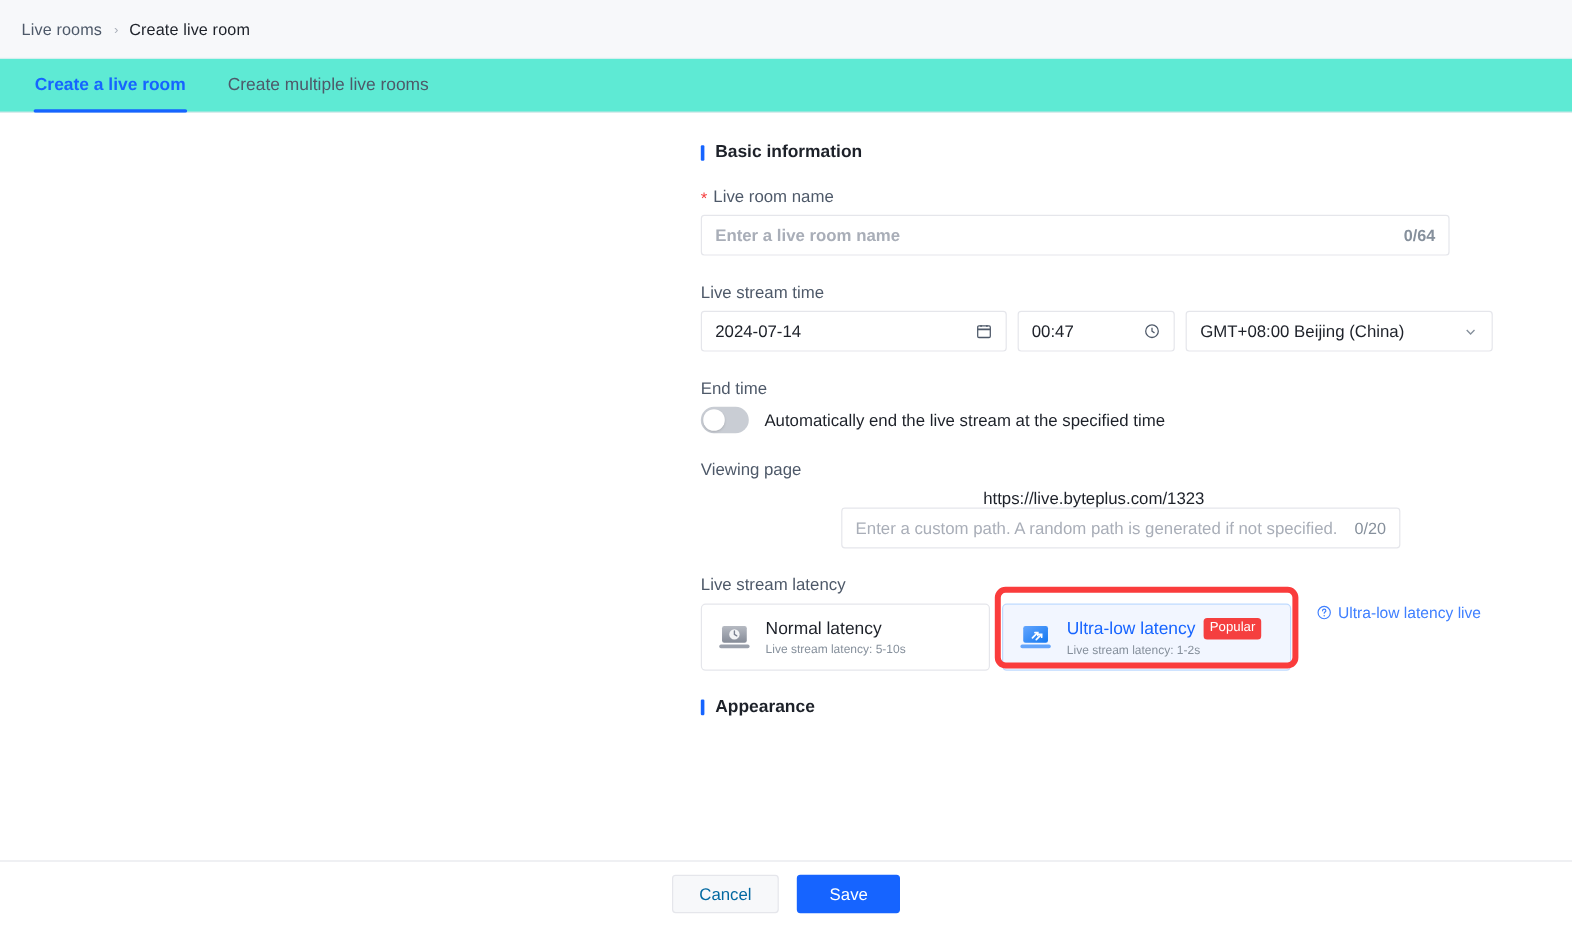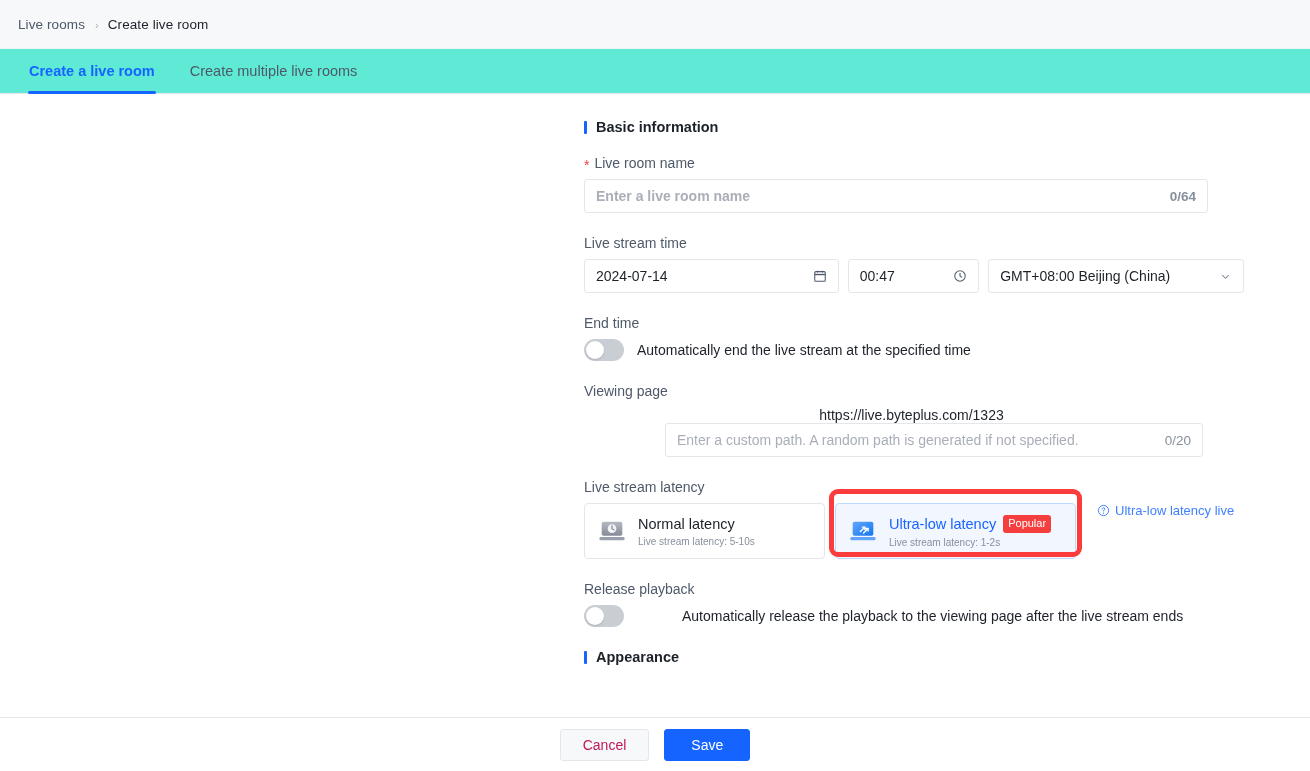--- a/index.html
+++ b/index.html
@@ -198,21 +198,21 @@
   .toggle-text.wide { margin-left: 58px; }
 
   
   .url-row { display: flex; align-items: center; flex-direction: column; }
   .url-prefix {
     font-size: 14px;
     color: #1d2129;
     white-space: nowrap;
     margin-right: 5px;
   }
-  .path-input { width: 538px; margin-left: 40px; }
+  .path-input { width: 466px; margin-left: 40px; }
 
   
   .latency-row {
     display: flex;
     align-items: flex-start;
     position: relative;
   }
   .lat-card {
     width: 241px;
     height: 56px;
@@ -299,21 +299,21 @@
     display: flex;
     align-items: center;
     justify-content: center;
     cursor: pointer;
     padding: 0 22px;
     white-space: nowrap;
   }
   .btn-cancel {
     background: #f7f8fa;
     border: 1px solid #e5e6eb;
-    color: #be185d;
+    color: #0369a1;
     min-width: 86px;
   }
   .btn-save {
     background: #1664ff;
     border: 1px solid #1664ff;
     color: #fff;
     min-width: 86px;
   }
 </style>
 </head>
@@ -480,31 +480,20 @@
                 <circle cx="8" cy="11.3" r=".75" fill="#4080ff" stroke="none"></circle>
               </svg>
             </span>
             <span>Ultra-low latency live</span>
           </div>
 
           <div class="annot-box"></div>
         </div>
       </div>
 
-      <div class="field">
-        <div class="field-label">
-          <span>Release playback</span>
-        </div>
-        <div class="toggle-row">
-          <div class="toggle">
-            <span class="knob"></span>
-          </div>
-          <span class="toggle-text wide">Automatically release the playback to the viewing page after the live stream ends</span>
-        </div>
-      </div>
 
       <div class="section-head">
         <span class="section-accent"></span>
         <span>Appearance</span>
       </div>
 
     </div>
   </div>
 
   <div class="footer">

